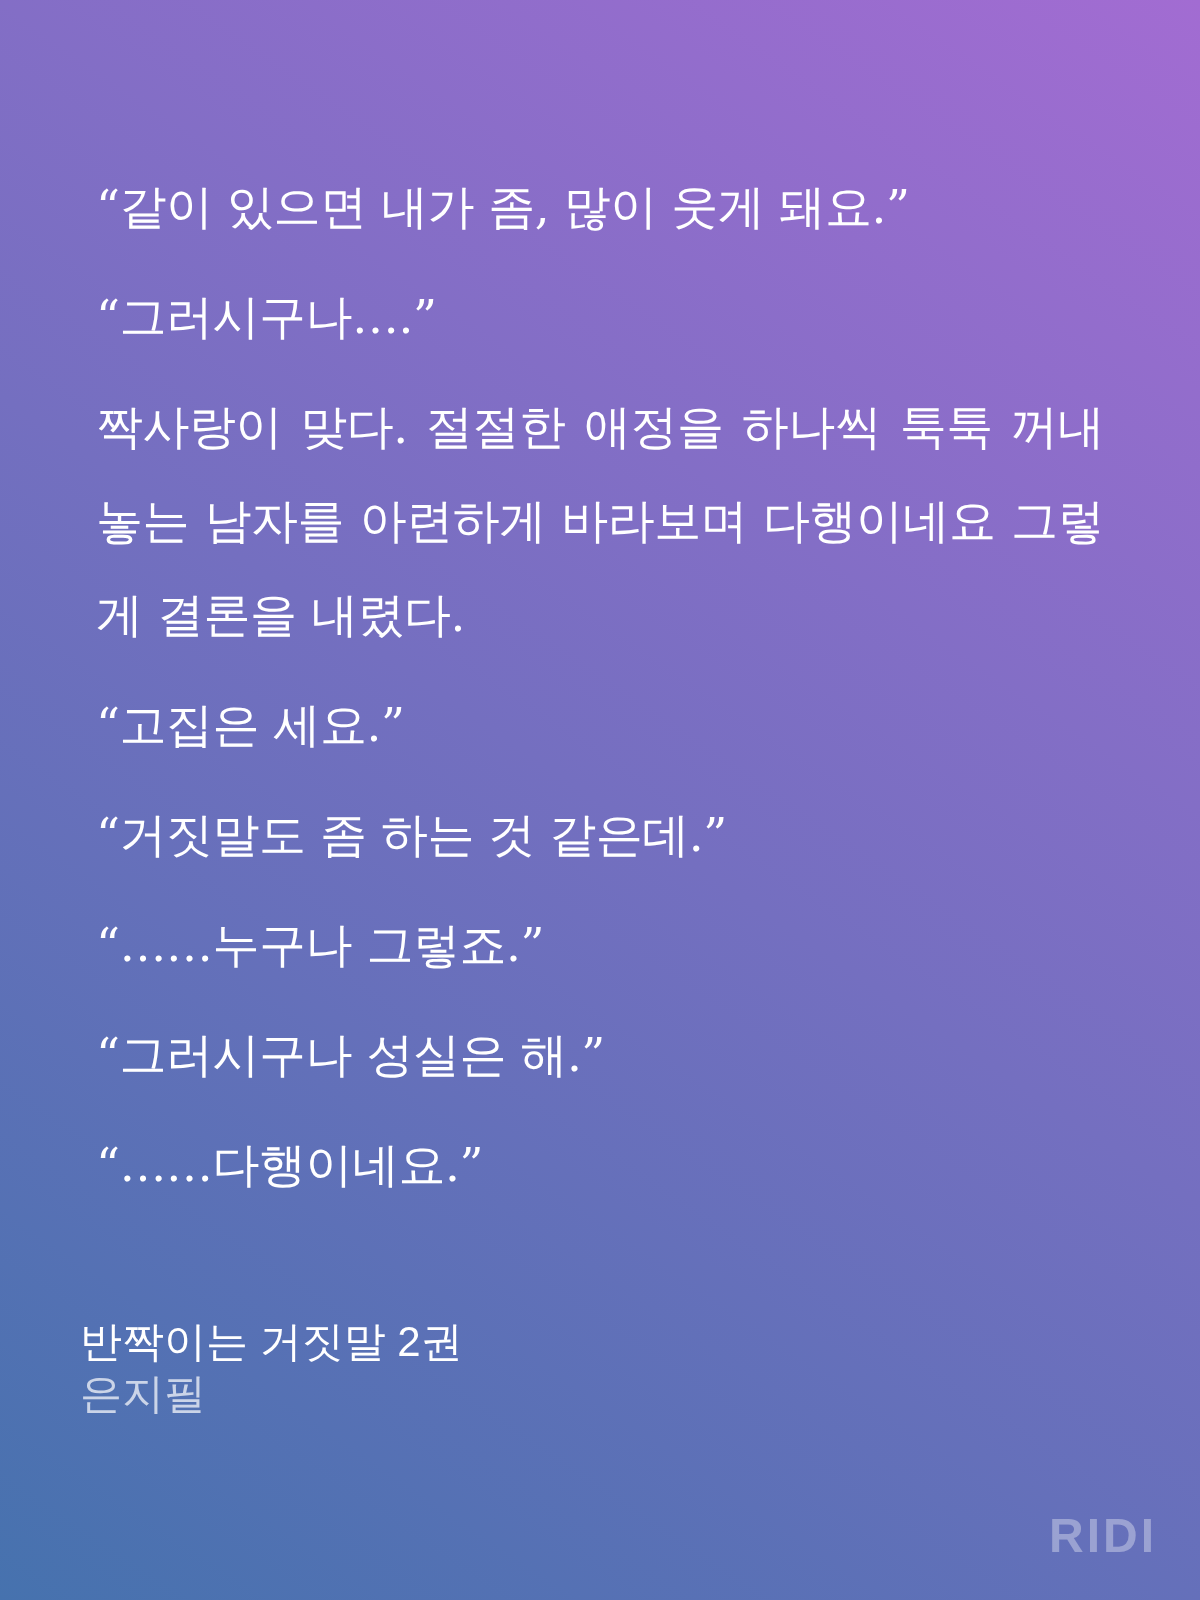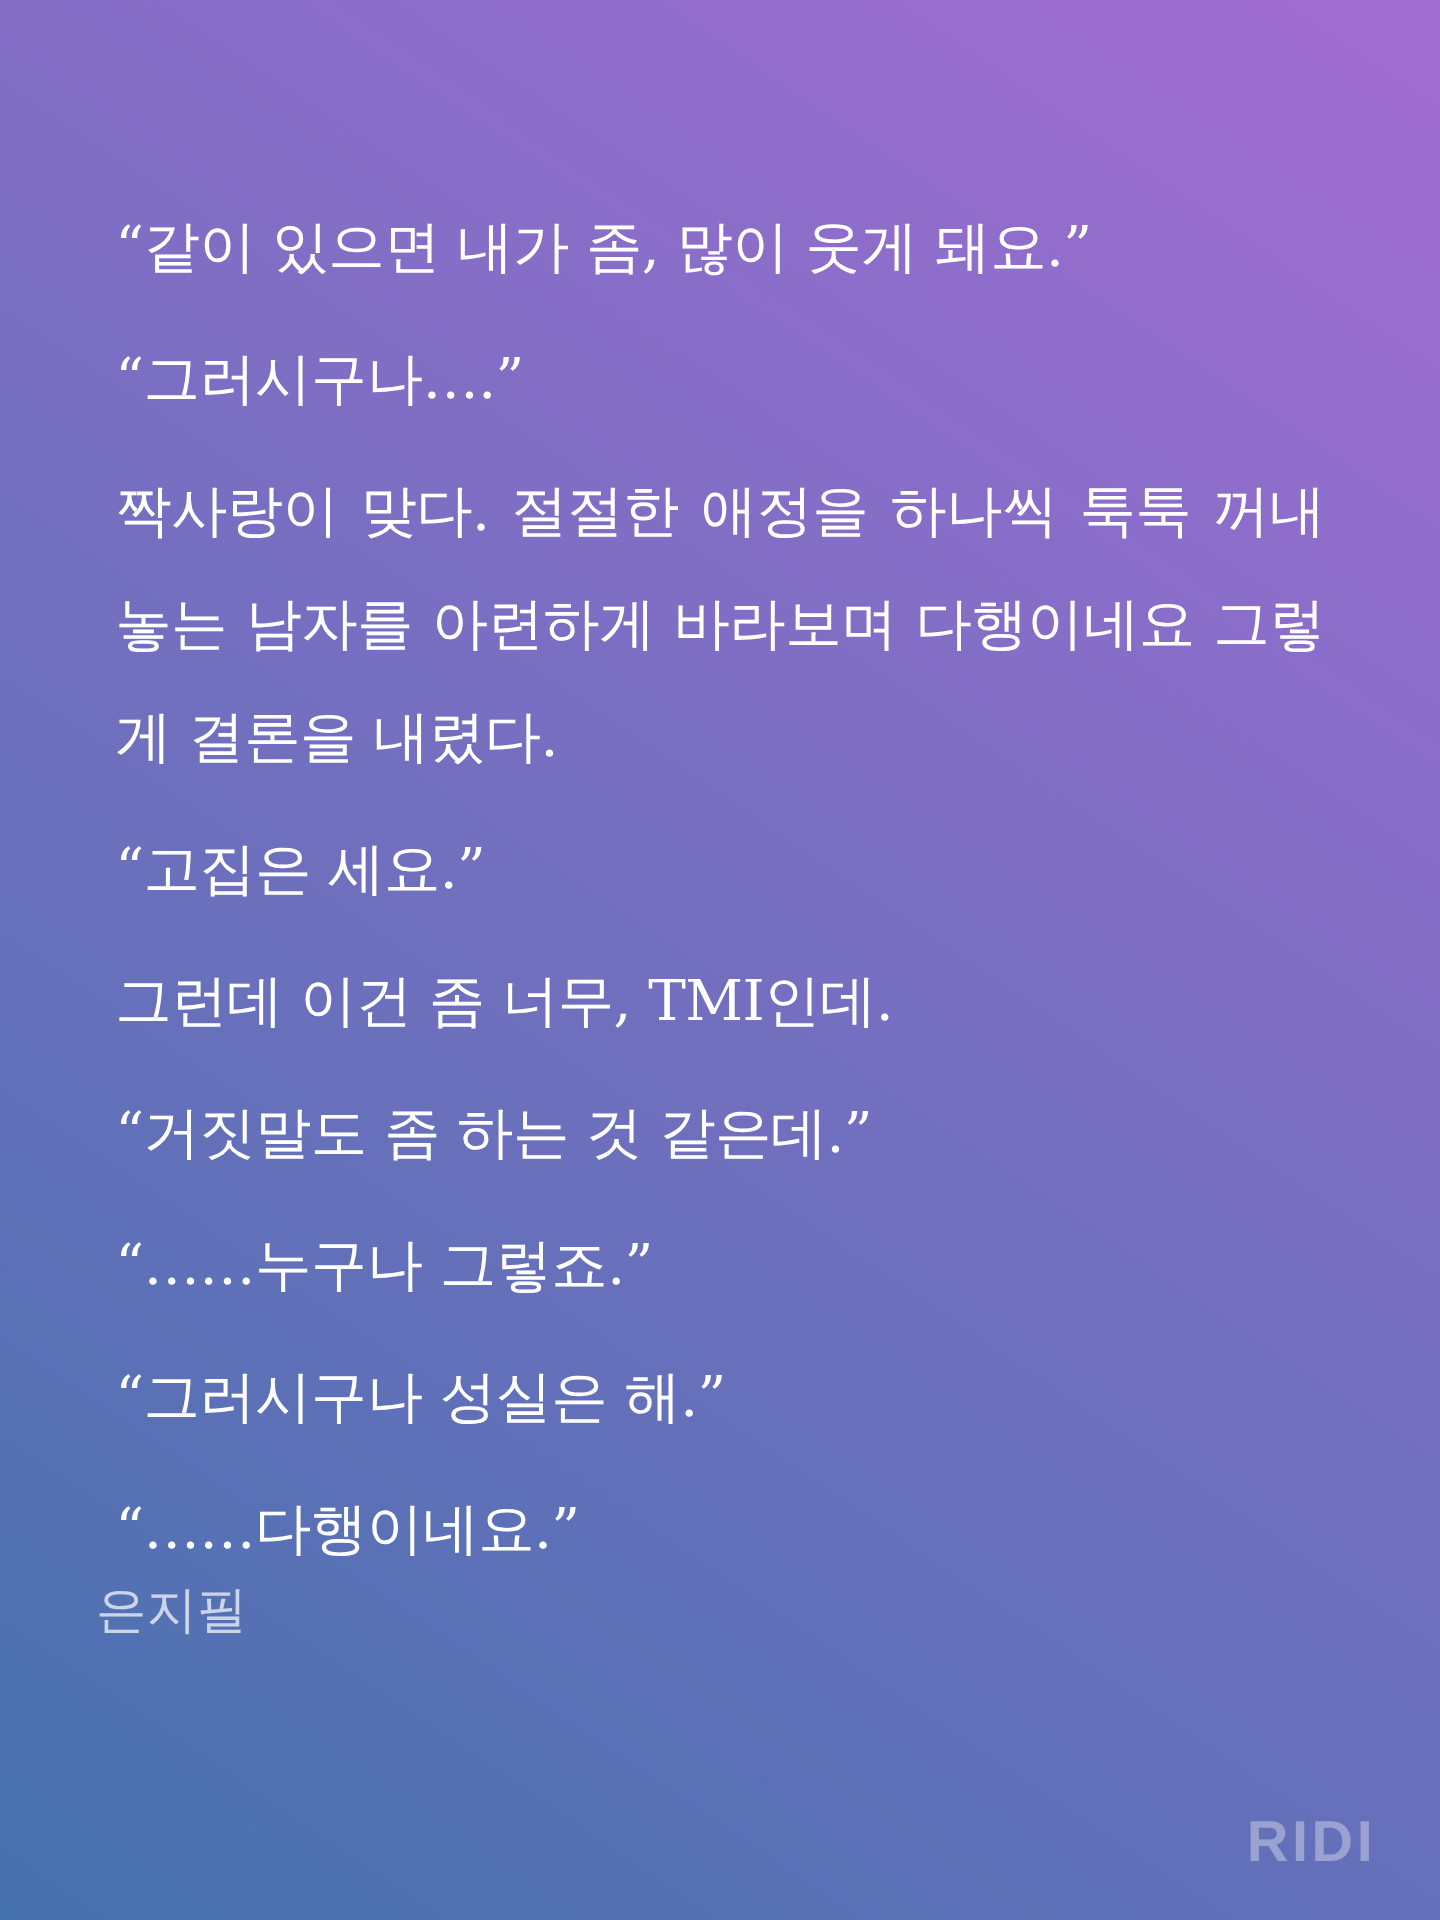--- a/index.html
+++ b/index.html
@@ -48,46 +48,46 @@
     font-weight: 400;
   }
   .book-author {
     color: var(--author_text, rgba(255,255,255,0.7));
     font-size: 42px;
     line-height: 52px;
     font-weight: 400;
   }
   .brand-logo {
     position: absolute;
-    right: 53px;
+    right: 43px;
     bottom: 40px;
     color: var(--logo_text_color, rgba(255,255,255,0.35));
     font-family: "Liberation Sans", "DejaVu Sans", sans-serif;
     font-size: 48px;
     font-weight: 700;
     letter-spacing: 3px;
     line-height: 1;
   }
 </style>
 </head>
 <body>
 
 <div class="card">
 
   <div class="quote-block">
     <p>“같이 있으면 내가 좀, 많이 웃게 돼요.”</p>
     <p>“그러시구나….”</p>
     <p>짝사랑이 맞다. 절절한 애정을 하나씩 툭툭 꺼내 놓는 남자를 아련하게 바라보며 다행이네요 그렇게 결론을 내렸다.</p>
     <p>“고집은 세요.”</p>
-    <p>그런데 이건 좀 너무, TMI인데.</p>
     <p>“거짓말도 좀 하는 것 같은데.”</p>
     <p>“……누구나 그렇죠.”</p>
     <p>“그러시구나 성실은 해.”</p>
     <p>“……다행이네요.”</p>
   </div>
 
   <div class="meta-block">
+    <div class="book-title">반짝이는 거짓말 2권</div>
     <div class="book-author">은지필</div>
   </div>
 
   <div class="brand-logo">RIDI</div>
 
 </div>
 
 </body></html>

